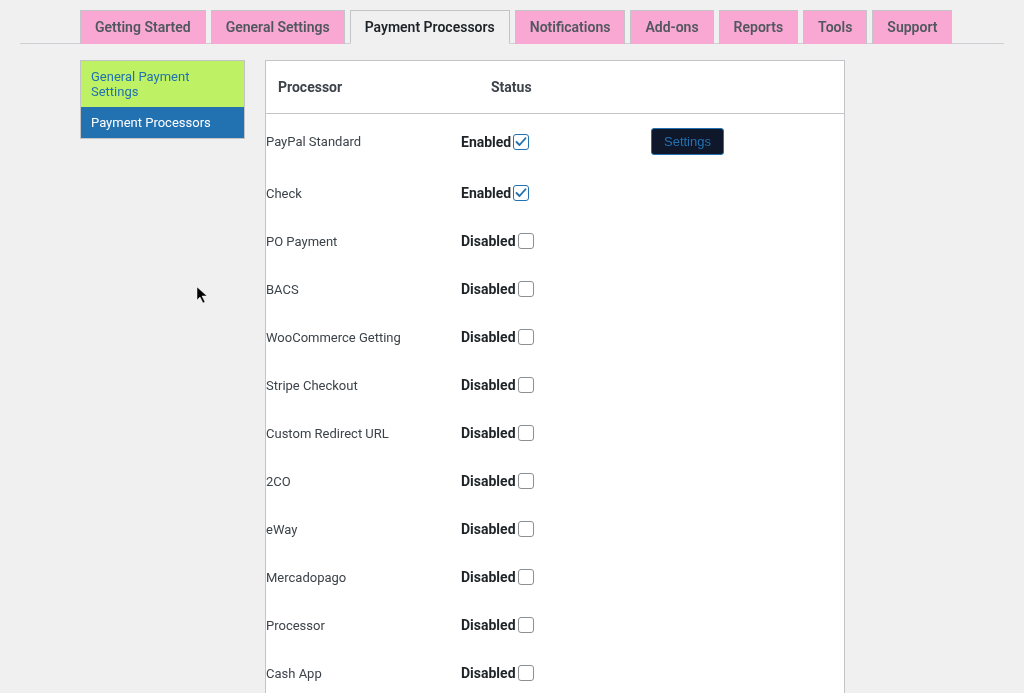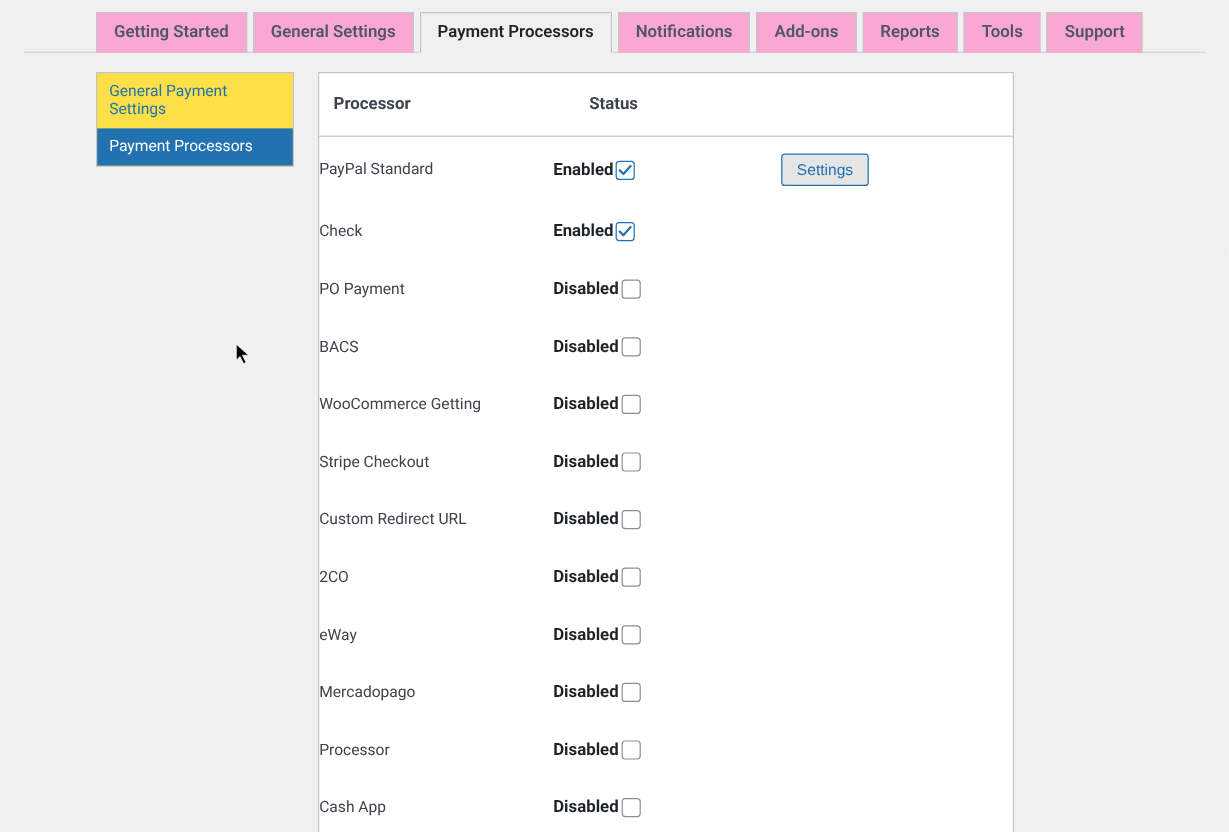--- a/index.html
+++ b/index.html
@@ -38,21 +38,21 @@
     .content-area {
       display: flex;
       padding: 16px 0 0 60px;
       gap: 20px;
       align-items: flex-start;
     }
     .subnav {
       width: 165px;
       flex-shrink: 0;
       border: 1px solid #c3c4c7;
-      background: #fde047;
+      background: #bef264;
     }
     .subnav-item {
       padding: 8px 10px;
       font-size: 13px;
       cursor: pointer;
       color: #2271b1;
     }
     .subnav-item.active {
       background: #2271b1;
       color: #fff;
@@ -102,21 +102,21 @@
       cursor: pointer;
     }
     .chk.checked {
       border-color: #2271b1;
     }
     .chk svg { width: 12px; height: 12px; display: none; }
     .chk.checked svg { display: block; }
     .btn-settings {
       border: 1px solid #2271b1;
       color: #2271b1;
-      background: #e5e5e5;
+      background: #0f172a;
       border-radius: 3px;
       padding: 5px 12px;
       font-size: 13px;
       cursor: pointer;
     }
     .cursor {
       position: absolute;
       left: 196px;
       top: 286px;
       pointer-events: none;

